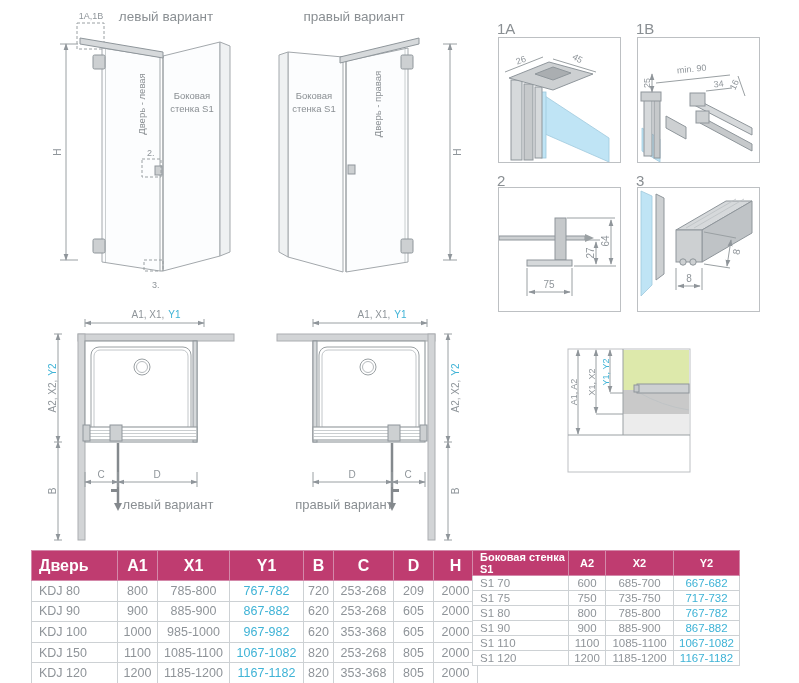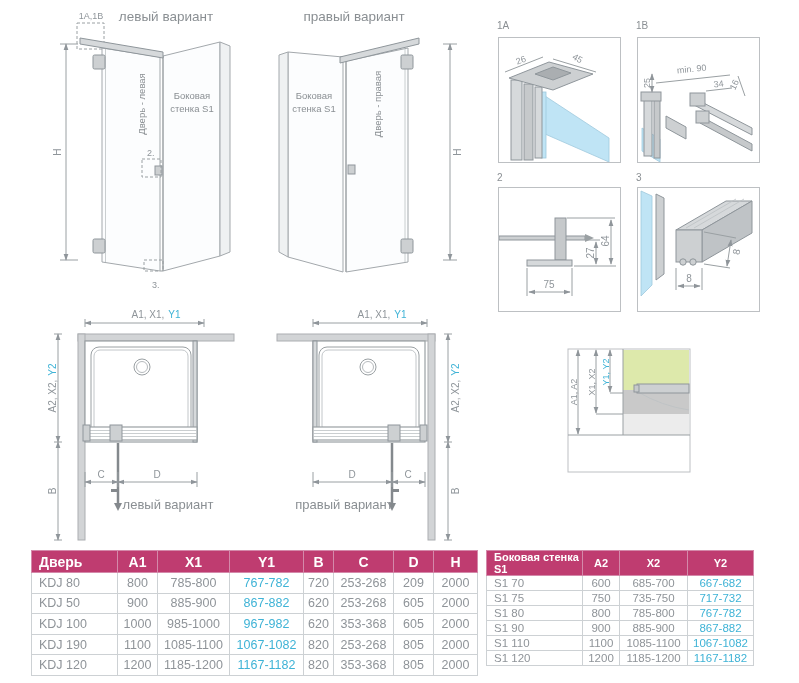--- a/index.html
+++ b/index.html
@@ -1,21 +1,21 @@
 <!DOCTYPE html>
 <html style="--accent: #3fb3d6; --hdr: #bf3c70;"><head>
 <meta charset="utf-8">
 <style>
 :root{--accent:#3fb3d6;--hdr:#bf3c70}
 *{box-sizing:border-box}
 body{margin:0;background:#fff}
 #canvas{position:relative;width:799px;height:683px;background:#fff;font-family:"Liberation Sans",sans-serif;overflow:hidden}
 .abs{position:absolute}
 .dbox{position:absolute;border:1px solid #bdc0c3;background:#fff}
-.dlabel{position:absolute;font-size:10px;color:#8a8f93}
+.dlabel{position:absolute;font-size:15px;color:#8a8f93}
 svg text{font-family:"Liberation Sans",sans-serif;fill:#8a8f93}
 .ttl{font-size:13.5px}
 .cap{font-size:13px}
 .lbl{font-size:9.5px}
 .ref{font-size:9px;fill:#8f959a}
 .dimtxt{font-size:10px;fill:#8f959a}
 .dimtxt2{font-size:9px;fill:#8f959a}
 .accentT{fill:var(--accent)}
 .ln{stroke:#9aa0a3;stroke-width:1;fill:none}
 .lnt{stroke:#bdc1c4;stroke-width:.8;fill:none}
@@ -26,21 +26,21 @@
 .glass{fill:#fcfdfe;stroke:#a3a8ac;stroke-width:1}
 .blue{fill:#bfe4f5;stroke:#9fc9dd;stroke-width:.8}
 .wallf{fill:#d2d4d6;stroke:#abaeb1;stroke-width:1}
 .frame{fill:#fff;stroke:#9aa0a3;stroke-width:1.2}
 .swing{stroke:#84898d;stroke-width:2.5;fill:none}
 .spec{position:absolute;border-collapse:collapse;table-layout:fixed;background:#fff;color:#8f9499}
 .spec th{background:var(--hdr);color:#fff;font-weight:bold;border:1px solid #d489aa;padding:0;}
 .spec td{border:1px solid #cdd1d4;text-align:center;padding:0;background:#fff}
 .spec .rowlabel{text-align:left;padding-left:7px}
 .t-door{font-size:12.5px}
-.t-door th{font-size:14px;height:22px}
+.t-door th{font-size:16px;height:30px}
 .t-door td{height:20.6px}
 .t-side{font-size:11.5px}
 .t-side th{font-size:11px;height:17px}
 .t-side td{height:15px}
 .accent{color:var(--accent)}
 </style>
 </head>
 <body>
 
 <svg width="0" height="0" style="position:absolute" aria-hidden="true">
@@ -301,41 +301,41 @@
           <td class="rowlabel">KDJ 80</td>
           <td>800</td>
           <td>785-800</td>
           <td class="accent">767-782</td>
           <td>720</td>
           <td>253-268</td>
           <td>209</td>
           <td>2000</td>
         </tr>
         <tr>
-          <td class="rowlabel">KDJ 50</td>
+          <td class="rowlabel">KDJ 90</td>
           <td>900</td>
           <td>885-900</td>
           <td class="accent">867-882</td>
           <td>620</td>
           <td>253-268</td>
           <td>605</td>
           <td>2000</td>
         </tr>
         <tr>
           <td class="rowlabel">KDJ 100</td>
           <td>1000</td>
           <td>985-1000</td>
           <td class="accent">967-982</td>
           <td>620</td>
           <td>353-368</td>
           <td>605</td>
           <td>2000</td>
         </tr>
         <tr>
-          <td class="rowlabel">KDJ 190</td>
+          <td class="rowlabel">KDJ 150</td>
           <td>1100</td>
           <td>1085-1100</td>
           <td class="accent">1067-1082</td>
           <td>820</td>
           <td>253-268</td>
           <td>805</td>
           <td>2000</td>
         </tr>
         <tr>
           <td class="rowlabel">KDJ 120</td>
@@ -343,21 +343,21 @@
           <td>1185-1200</td>
           <td class="accent">1167-1182</td>
           <td>820</td>
           <td>353-368</td>
           <td>805</td>
           <td>2000</td>
         </tr>
       </tbody>
   </table>
 
-  <table class="spec t-side" style="left:486px;top:550px;width:267px">
+  <table class="spec t-side" style="left:472px;top:550px;width:267px">
     <colgroup>
         <col style="width:96px">
         <col style="width:37px">
         <col style="width:68px">
         <col style="width:66px">
       </colgroup>
     <thead>
       <tr>
         <th class="rowlabel">Боковая стенка S1</th>
         <th>A2</th>

